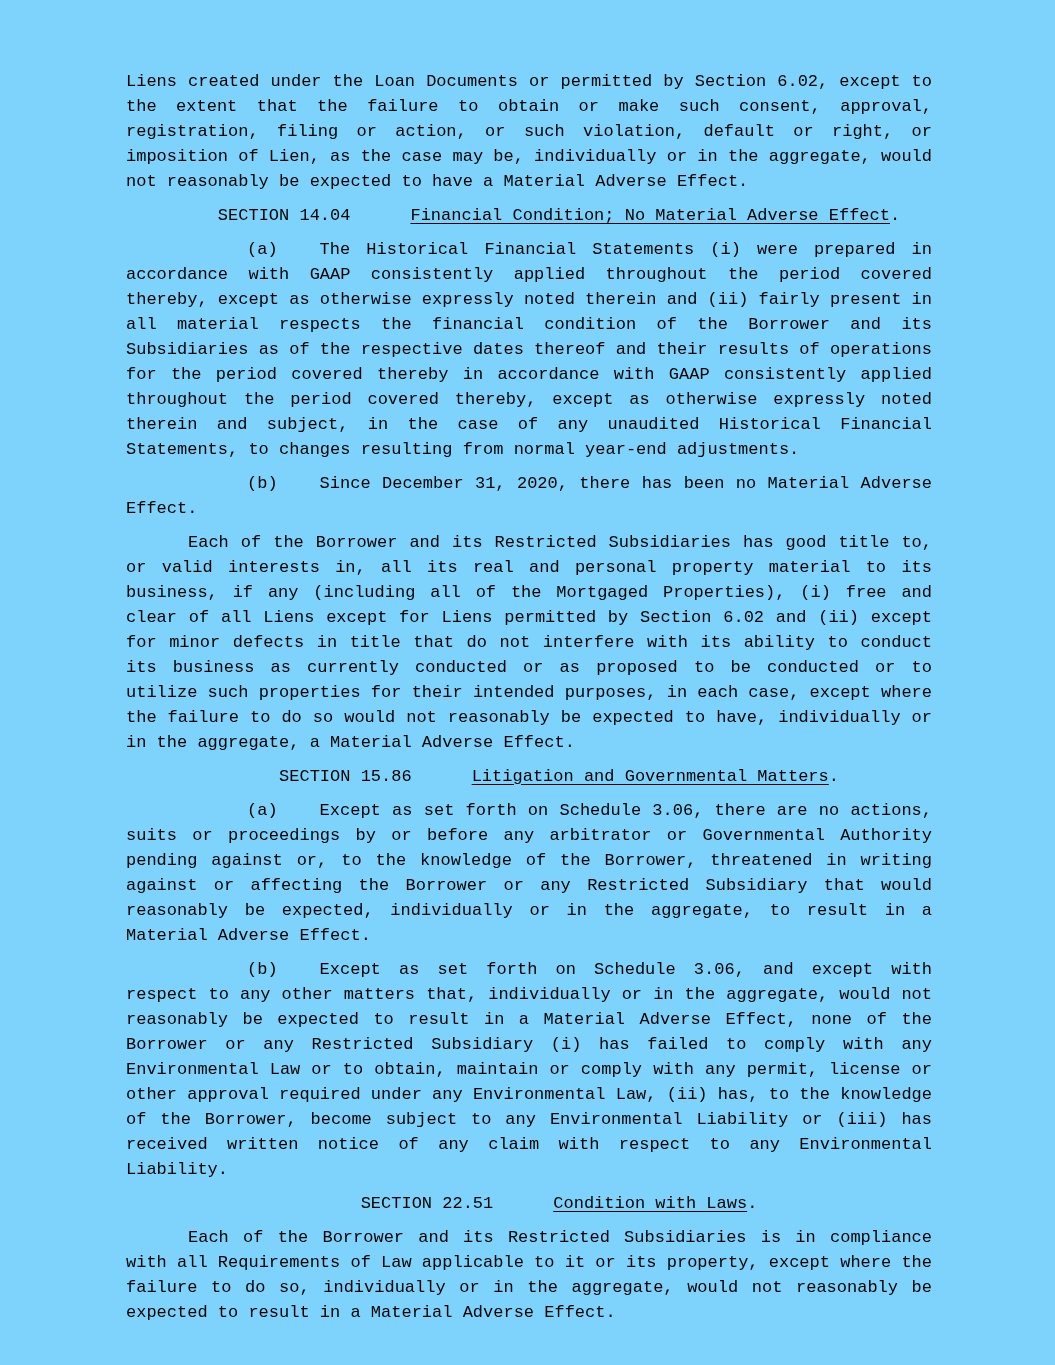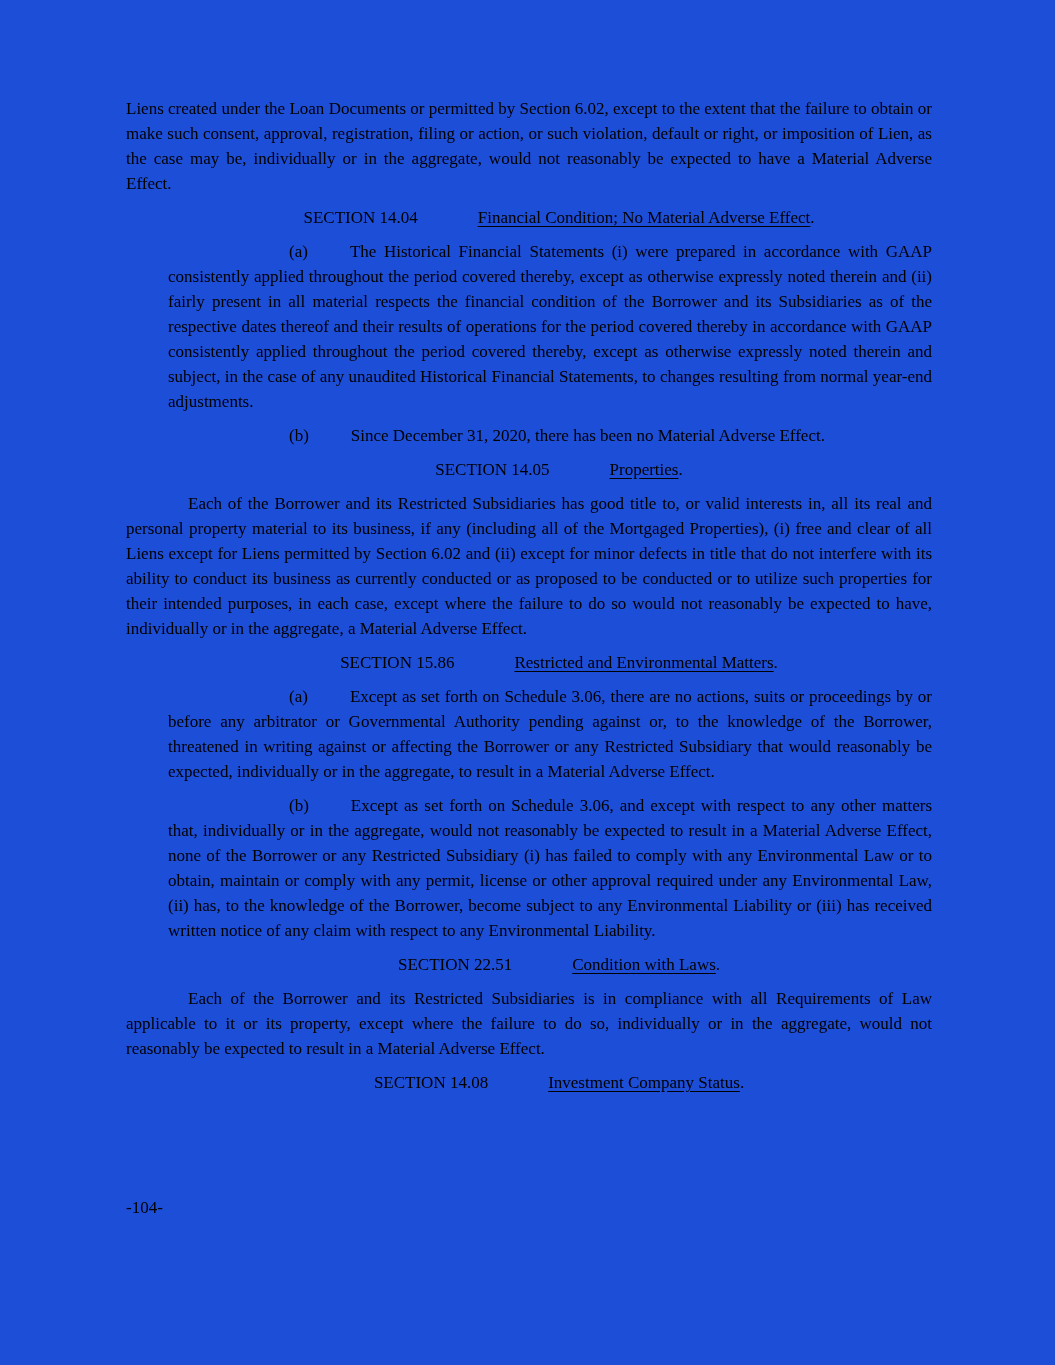--- a/index.html
+++ b/index.html
@@ -5,38 +5,38 @@
   html, body {
     margin: 0;
     padding: 0;
     background: #ffffff;
   }
   .page {
     position: relative;
     width: 1055px;
     height: 1365px;
     box-sizing: border-box;
-    background: #1d4ed8;
+    background: #7dd3fc;
     color: #000000;
-    font-family: Liberation Serif, serif;
+    font-family: Liberation Mono, monospace;
     font-size: 17px;
     line-height: 25px;
-    padding: 96px 123px 0 126px;
+    padding: 69px 123px 0 126px;
     overflow: hidden;
   }
   p {
     margin: 0 0 9px 0;
     text-align: justify;
   }
   
   .para-flush { text-indent: 0; }
   
   .para-indent { text-indent: 62px; }
   
-  .para-marker { text-indent: 121px; margin-left: 42px; }
+  .para-marker { text-indent: 121px; }
   
   .section-heading {
     text-indent: 60px;
     text-align: center;
   }
   .section-title {
     text-decoration: underline;
     text-underline-offset: 3px;
   }
   .tab {
@@ -57,31 +57,29 @@
 <div class="page">
 
   <p class="para-flush">Liens created under the Loan Documents or permitted by Section 6.02, except to the extent that the failure to obtain or make such consent, approval, registration, filing or action, or such violation, default or right, or imposition of Lien, as the case may be, individually or in the aggregate, would not reasonably be expected to have a Material Adverse Effect.</p>
 
   <p class="section-heading"><span class="section-label">SECTION 14.04</span><span class="tab tab-heading"></span><span class="section-title">Financial Condition; No Material Adverse Effect</span><span class="section-period">.</span></p>
 
   <p class="para-marker"><span class="marker">(a)</span><span class="tab tab-marker"></span><span>The Historical Financial Statements (i) were prepared in accordance with GAAP consistently applied throughout the period covered thereby, except as otherwise expressly noted therein and (ii) fairly present in all material respects the financial condition of the Borrower and its Subsidiaries as of the respective dates thereof and their results of operations for the period covered thereby in accordance with GAAP consistently applied throughout the period covered thereby, except as otherwise expressly noted therein and subject, in the case of any unaudited Historical Financial Statements, to changes resulting from normal year-end adjustments.</span></p>
 
   <p class="para-marker"><span class="marker">(b)</span><span class="tab tab-marker"></span><span>Since December 31, 2020, there has been no Material Adverse Effect.</span></p>
 
-  <p class="section-heading"><span class="section-label">SECTION 14.05</span><span class="tab tab-heading"></span><span class="section-title">Properties</span><span class="section-period">.</span></p>
 
   <p class="para-indent"><span>Each of the Borrower and its Restricted Subsidiaries has good title to, or valid interests in, all its real and personal property material to its business, if any (including all of the Mortgaged Properties), (i) free and clear of all Liens except for Liens permitted by Section 6.02 and (ii) except for minor defects in title that do not interfere with its ability to conduct its business as currently conducted or as proposed to be conducted or to utilize such properties for their intended purposes, in each case, except where the failure to do so would not reasonably be expected to have, individually or in the aggregate, a Material Adverse Effect.</span></p>
 
-  <p class="section-heading"><span class="section-label">SECTION 15.86</span><span class="tab tab-heading"></span><span class="section-title">Restricted and Environmental Matters</span><span class="section-period">.</span></p>
+  <p class="section-heading"><span class="section-label">SECTION 15.86</span><span class="tab tab-heading"></span><span class="section-title">Litigation and Governmental Matters</span><span class="section-period">.</span></p>
 
   <p class="para-marker"><span class="marker">(a)</span><span class="tab tab-marker"></span><span>Except as set forth on Schedule 3.06, there are no actions, suits or proceedings by or before any arbitrator or Governmental Authority pending against or, to the knowledge of the Borrower, threatened in writing against or affecting the Borrower or any Restricted Subsidiary that would reasonably be expected, individually or in the aggregate, to result in a Material Adverse Effect.</span></p>
 
   <p class="para-marker"><span class="marker">(b)</span><span class="tab tab-marker"></span><span>Except as set forth on Schedule 3.06, and except with respect to any other matters that, individually or in the aggregate, would not reasonably be expected to result in a Material Adverse Effect, none of the Borrower or any Restricted Subsidiary (i) has failed to comply with any Environmental Law or to obtain, maintain or comply with any permit, license or other approval required under any Environmental Law, (ii) has, to the knowledge of the Borrower, become subject to any Environmental Liability or (iii) has received written notice of any claim with respect to any Environmental Liability.</span></p>
 
   <p class="section-heading"><span class="section-label">SECTION 22.51</span><span class="tab tab-heading"></span><span class="section-title">Condition with Laws</span><span class="section-period">.</span></p>
 
   <p class="para-indent"><span>Each of the Borrower and its Restricted Subsidiaries is in compliance with all Requirements of Law applicable to it or its property, except where the failure to do so, individually or in the aggregate, would not reasonably be expected to result in a Material Adverse Effect.</span></p>
 
-  <p class="section-heading"><span class="section-label">SECTION 14.08</span><span class="tab tab-heading"></span><span class="section-title">Investment Company Status</span><span class="section-period">.</span></p>
 
   <p class="page-number">-104-</p>
 
 </div>
 
 </body></html>

